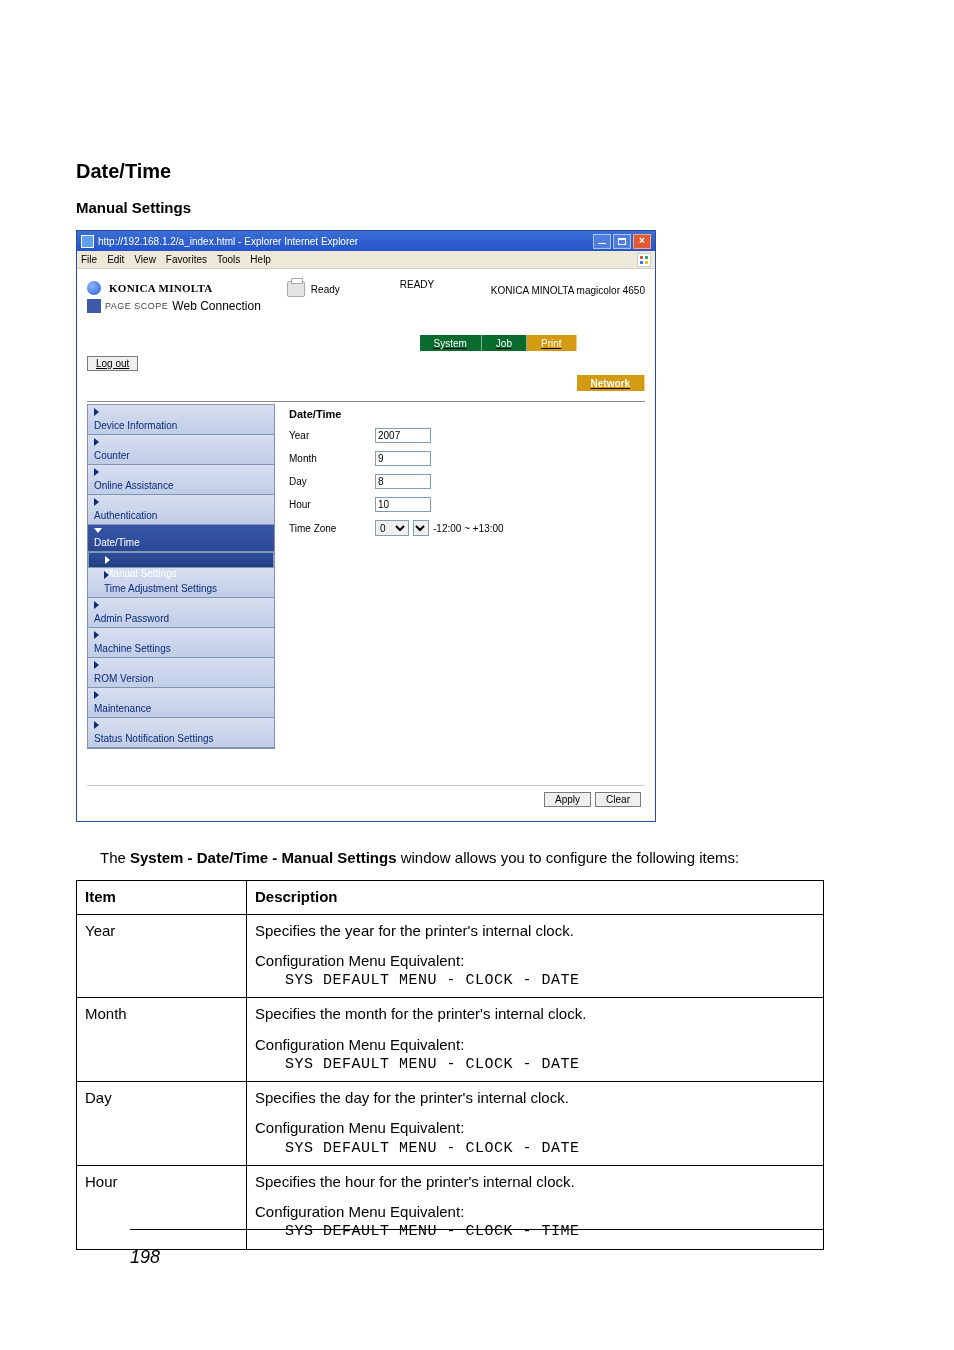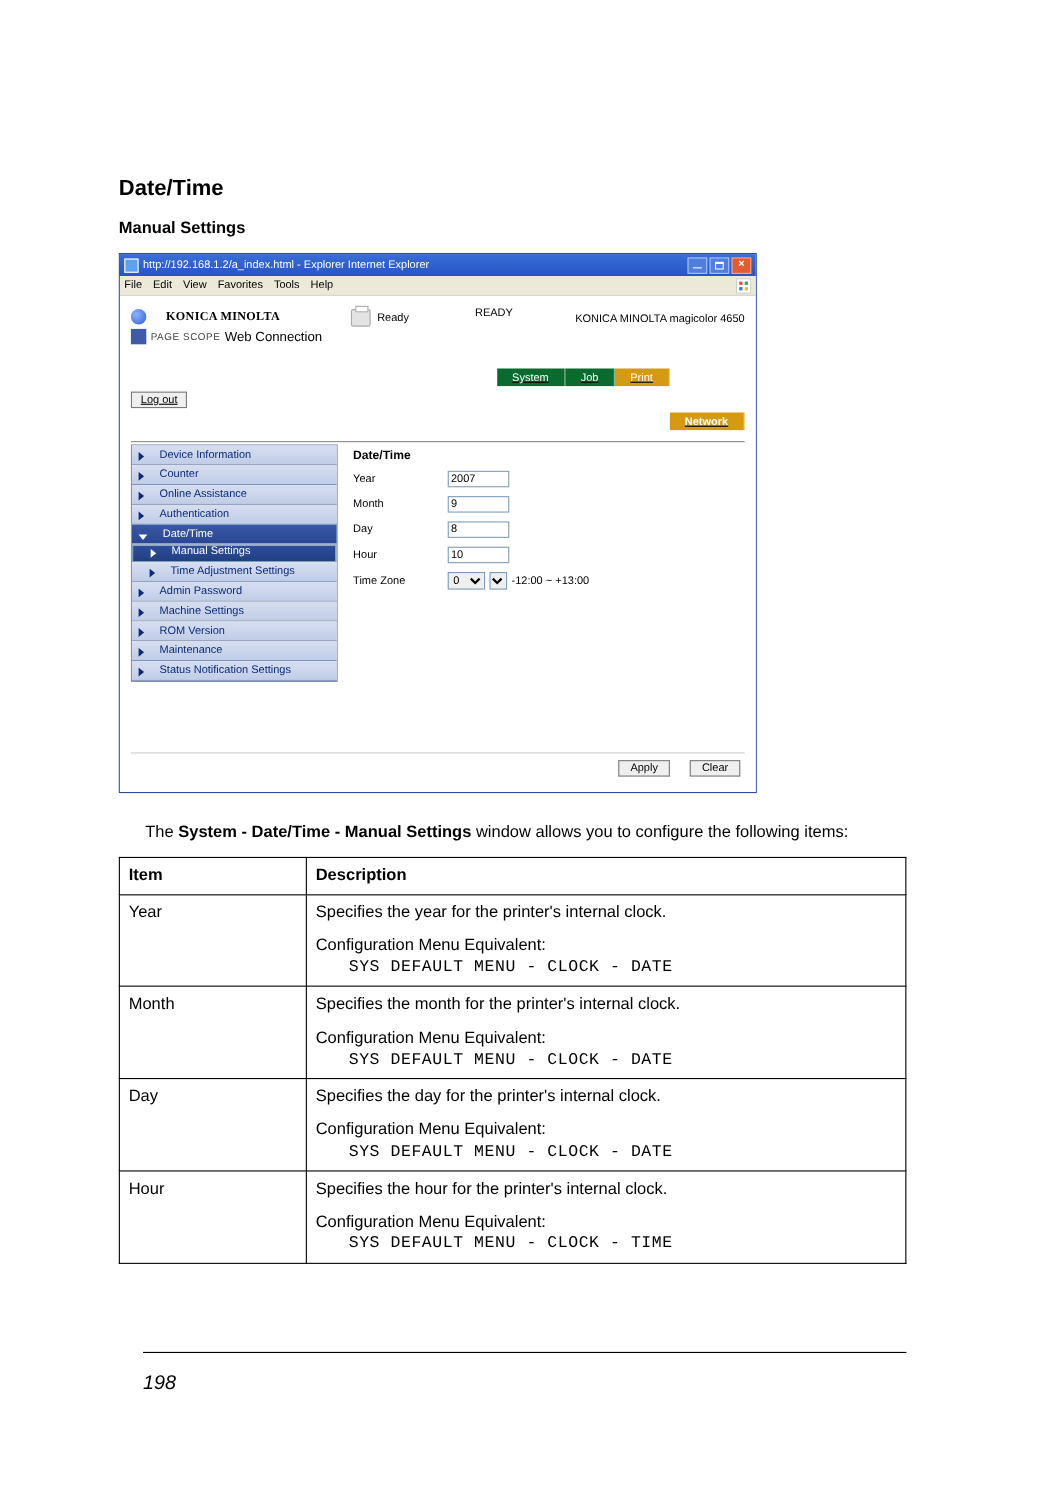--- a/index.html
+++ b/index.html
@@ -5,21 +5,21 @@
   * { box-sizing: border-box; margin: 0; padding: 0; }
   body {
     width: 954px;
     height: 1350px;
     background: #fff;
     font-family: Arial, Helvetica, sans-serif;
     color: #000;
     position: relative;
   }
   .page {
-    padding: 160px 130px 0 108px;
+    padding: 160px 130px 0 76px;
   }
   .h1 { font-size: 20px; font-weight: bold; margin-bottom: 16px; }
   .h2 { font-size: 15px; font-weight: bold; margin-bottom: 14px; }
 
   
   .shot {
     width: 580px;
     border: 1px solid #2a4b9a;
     background: #fff;
     font-size: 10px;
@@ -56,21 +56,21 @@
     color: #000;
   }
   .menubar .ms { margin-left:auto; width:14px; height:14px; background:#fff; border:1px solid #ccc; display:flex; align-items:center; justify-content:center;}
   .menubar .ms svg { width:10px; height:10px;}
 
   
   .ie-body { padding: 6px 10px 12px 10px; background:#fff; }
 
   .brandrow { display:flex; align-items:flex-start; padding: 6px 0 14px 0; }
   .brand-left { display:flex; flex-direction:column; gap:4px; }
-  .km-logo { display:flex; align-items:center; gap:18px; font-weight:bold; font-size:11px; font-family: "Times New Roman", serif; letter-spacing:0.3px;}
+  .km-logo { display:flex; align-items:center; gap:8px; font-weight:bold; font-size:11px; font-family: "Times New Roman", serif; letter-spacing:0.3px;}
   .km-dot { width:14px; height:14px; border-radius:50%; background: radial-gradient(circle at 35% 35%, #8db4ff, #2b5fd0); }
   .ps-line { display:flex; align-items:center; gap:4px; font-size:12px; }
   .ps-icon { width:14px; height:14px; background:#3f5aa8; }
   .ps-page { font-size:9px; letter-spacing:0.5px; color:#444;}
   .brand-mid { display:flex; align-items:center; gap:6px; margin-left: 26px;}
   .printer-icon { width:18px; height:16px; background: #e3e3e3; border:1px solid #aaa; border-radius:2px; position:relative;}
   .printer-icon::before{content:"";position:absolute;top:-4px;left:3px;width:10px;height:4px;background:#fff;border:1px solid #aaa;}
   .ready-word { font-size:10px; }
   .brand-status { font-size:10px; margin-left: 60px; margin-top:-2px;}
   .brand-right { margin-left:auto; font-size:10px; padding-top:4px;}
@@ -82,36 +82,36 @@
   .tab { height:16px; padding: 1px 14px 0 14px; font-size:10px; color:#fff; border-right:1px solid rgba(255,255,255,0.5); display:flex; align-items:center;}
   .tab.sys { background:#0a6b2f; }
   .tab.job { background:#0a6b2f; }
   .tab.print { background:#d49a11; }
   .tab.net { background:#d49a11; font-weight:bold;margin-top:40px;}
 
   .hr-thin { height:1px; background:#888; margin: 8px 0 2px 0;}
 
   .panel { display:flex; }
   .sidebar { width: 188px; border:1px solid #8393b3; }
-  .sb-item { background: linear-gradient(#d7def0,#c0cde7); color:#0b2a78; font-size:10px; padding: 3px 6px; border-bottom:1px solid #8393b3; display:flex; align-items:flex-end; gap:14px;}
+  .sb-item { background: linear-gradient(#d7def0,#c0cde7); color:#0b2a78; font-size:10px; padding: 3px 6px; border-bottom:1px solid #8393b3; display:flex; align-items:flex-start; gap:4px;flex-direction:column;}
   .sb-item.active { background: linear-gradient(#3857a6,#2a4793); color:#fff;}
   .sb-item.sub { padding-left: 16px; }
   .sb-item.sub.sel { background: linear-gradient(#2d4d9e,#22407f); color:#fff; font-weight:normal;}
   .sb-item .tri { width:0;height:0;border-top:4px solid transparent;border-bottom:4px solid transparent;border-left:5px solid currentColor;}
   .sb-item .tri.down { border-left:4px solid transparent;border-right:4px solid transparent;border-top:5px solid currentColor; border-bottom:none; width:0;height:0;}
 
   .mainpane { flex:1; padding: 4px 0 0 14px;}
   .mp-title { font-weight:bold; font-size:11px; margin-bottom:8px;}
   .formrow { display:flex; align-items:center; margin-bottom:8px; font-size:10px;}
   .formrow .lbl { width: 86px; }
   .txt-in { width:56px; height:15px; font-size:10px; border:1px solid #7f9db9; padding:0 2px; background:#fff;}
   .sel { height:16px; font-size:10px; border:1px solid #7f9db9; background:#efefef;}
   .tz-note { font-size:10px; margin-left:4px;}
 
-  .btnrow { display:flex; justify-content:flex-end; gap:18px; padding: 6px 4px 2px 0; border-top:1px solid #ccc; margin-top: 64px;}
+  .btnrow { display:flex; justify-content:flex-end; gap:4px; padding: 6px 4px 2px 0; border-top:1px solid #ccc; margin-top: 36px;}
   .btn { font-size:10px; padding:1px 10px; background:#efefef; border:1px solid #7a7a7a;}
 
   
   .desc { font-size: 15px; line-height:1.35; margin-bottom: 12px; margin-left: 24px; }
   .desc b { font-weight:bold; }
 
   
   table.info { width:100%; border-collapse:collapse; font-size:15px; }
   table.info th, table.info td { border:1px solid #000; padding:6px 8px; text-align:left; vertical-align:top; line-height:1.35;}
   table.info th { font-weight:bold; }

